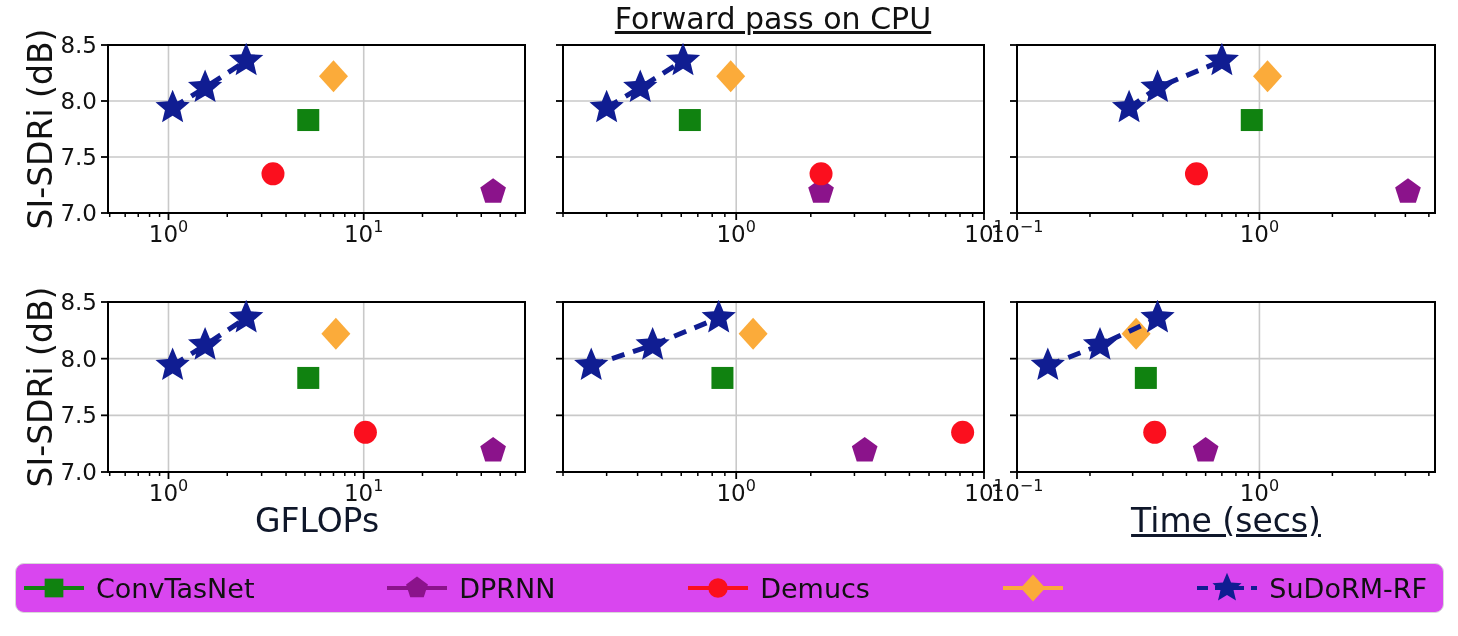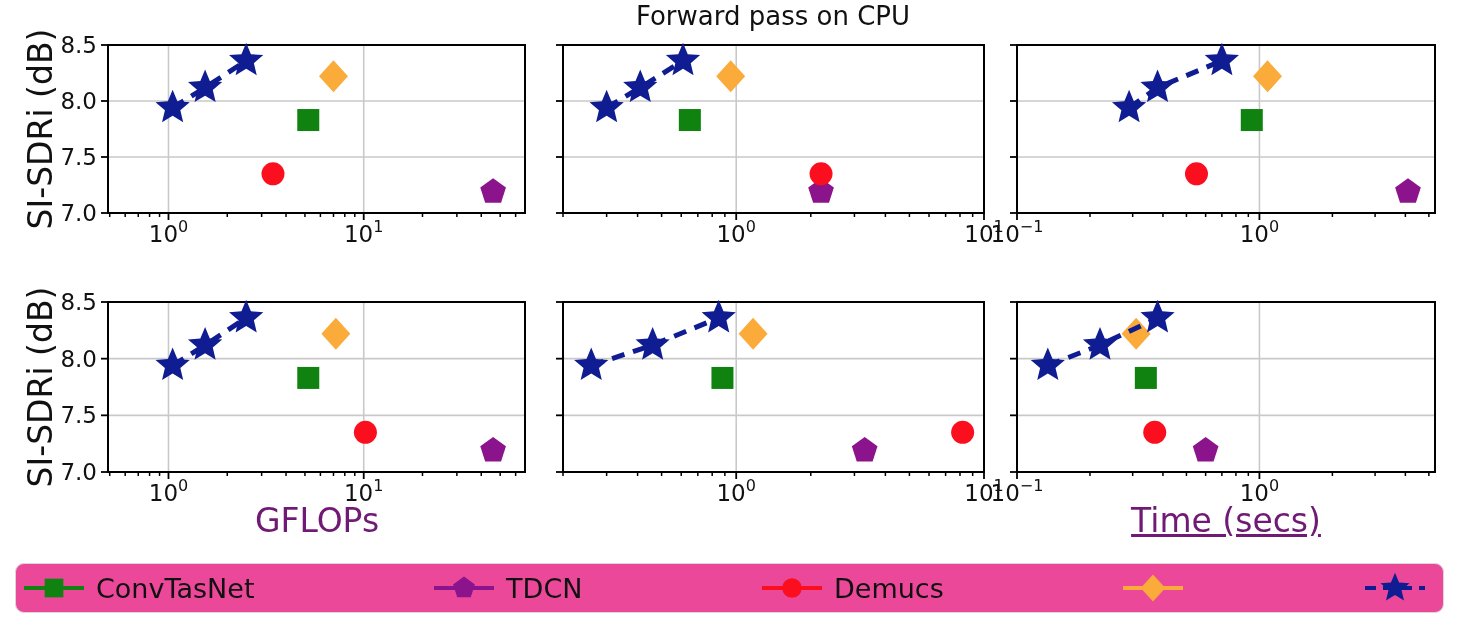--- a/index.html
+++ b/index.html
@@ -1,33 +1,33 @@
 <!DOCTYPE html>
 <html><head>
 <meta charset="utf-8">
 <style>
   html,body{margin:0;padding:0;background:#ffffff;}
   .fig{
     position:relative;width:1458px;height:636px;background:#ffffff;
     font-family:"DejaVu Sans","Liberation Sans",sans-serif;overflow:hidden;
   }
   .fig svg.canvas{position:absolute;left:0;top:0;}
-  .title{position:absolute;transform:translateX(-50%);font-size:26px;color:#111;white-space:nowrap;}
+  .title{position:absolute;transform:translateX(-50%);font-size:30px;color:#111;white-space:nowrap;text-decoration:underline;}
   .t1{left:773px;top:1px;}
   .t2{left:773px;top:263px;}
   .ylab{position:absolute;font-size:33px;color:#111;white-space:nowrap;transform:translate(-50%,-50%) rotate(-90deg);}
   .y1{left:40px;top:129px;}
   .y2{left:40px;top:387px;}
-  .xlab{position:absolute;transform:translateX(-50%);font-size:33px;color:#701a75;white-space:nowrap;top:501px;}
+  .xlab{position:absolute;transform:translateX(-50%);font-size:33px;color:#0f172a;white-space:nowrap;top:501px;}
   .x1{left:317px;}
   .x2{left:774px;}
   .x3{left:1226px;text-decoration:underline;}
   .legend{
     position:absolute;left:15px;top:563px;width:1429px;height:50px;
-    box-sizing:border-box;border:1.5px solid #d8d8d8;border-radius:9px;background:#ec4899;
+    box-sizing:border-box;border:1.5px solid #d8d8d8;border-radius:9px;background:#d946ef;
     display:flex;align-items:center;justify-content:space-between;padding:0 16px 0 6px;
   }
   .legend-item{display:flex;align-items:center;gap:10px;}
   .legend-item .lab{font-size:27px;color:#111;white-space:nowrap;}
   .legend-item svg{display:block;}
 </style>
 </head>
 <body>
 
 <div class="fig">
@@ -298,35 +298,36 @@
           <line x1="2" x2="62" y1="18" y2="18" stroke="#108210" stroke-width="4"></line>
           <rect x="22.65" y="8.65" width="18.7" height="18.7" fill="#108210"></rect>
         </svg>
         <span class="lab">ConvTasNet</span>
       </div>
       <div class="legend-item">
         <svg width="64" height="36">
           <line x1="2" x2="62" y1="18" y2="18" stroke="#8b138b" stroke-width="4"></line>
           <polygon points="32.00,6.53 42.91,14.45 38.74,27.28 25.26,27.28 21.09,14.45" fill="#8b138b"></polygon>
         </svg>
-        <span class="lab">TDCN</span>
+        <span class="lab">DPRNN</span>
       </div>
       <div class="legend-item">
         <svg width="64" height="36">
           <line x1="2" x2="62" y1="18" y2="18" stroke="#fb0f1e" stroke-width="4"></line>
           <circle cx="32" cy="18" r="9.775" fill="#fb0f1e"></circle>
         </svg>
         <span class="lab">Demucs</span>
       </div>
       <div class="legend-item">
         <svg width="64" height="36">
           <line x1="2" x2="62" y1="18" y2="18" stroke="#fbab3a" stroke-width="4"></line>
           <polygon points="32,4.4 44.325,18 32,31.6 19.675,18" fill="#fbab3a"></polygon>
         </svg>
       </div>
       <div class="legend-item">
         <svg width="64" height="36">
           <line x1="2" x2="62" y1="18" y2="18" stroke="#101d92" stroke-width="4" stroke-dasharray="11 7"></line>
           <polygon points="32.00,2.70 36.05,12.43 46.55,13.27 38.55,20.13 40.99,30.38 32.00,24.88 23.01,30.38 25.45,20.13 17.45,13.27 27.95,12.43" fill="#101d92"></polygon>
         </svg>
+        <span class="lab">SuDoRM-RF</span>
       </div>
     </div>
 </div>
 
 </body></html>

